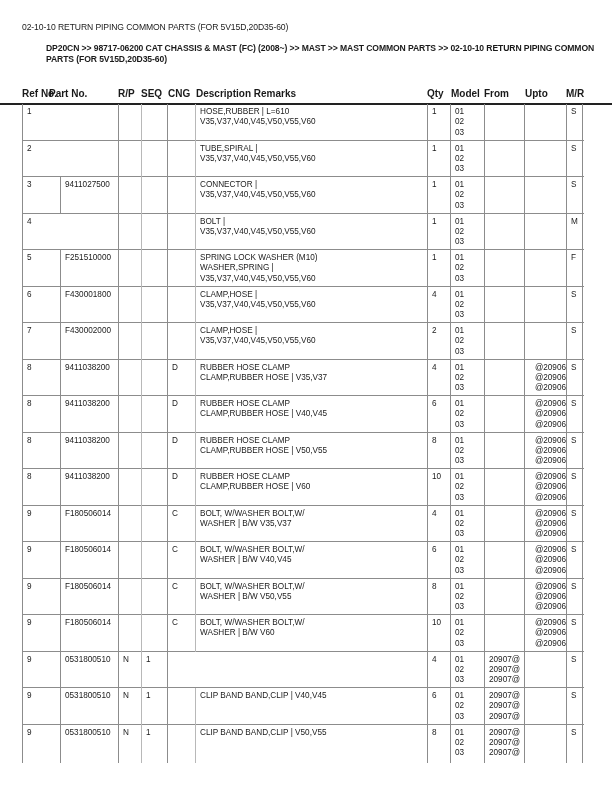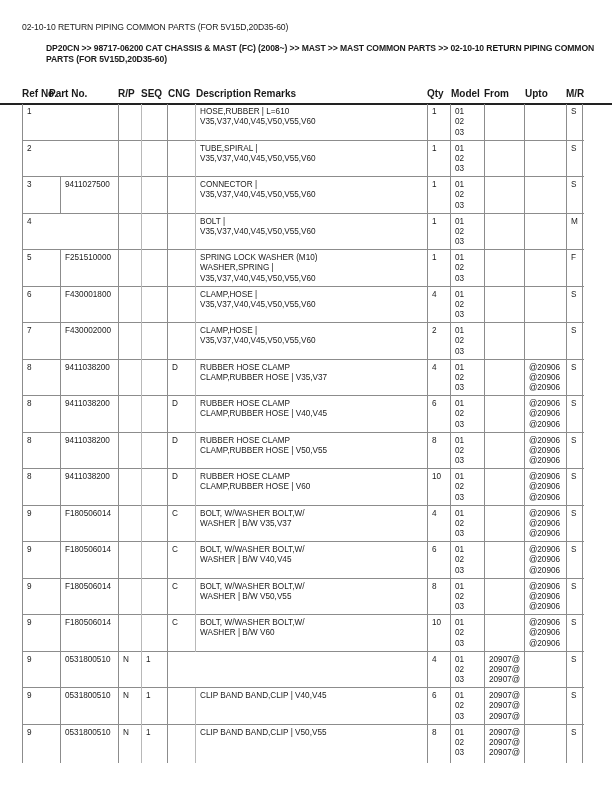--- a/index.html
+++ b/index.html
@@ -87,21 +87,21 @@
     .cell.seq-sep { border-left: 1.5px solid #b8b8b8; }
     .c-ref  { left: 0px;   width: 38px; }
     .c-part { left: 38px;  width: 58px; }
     .c-rp   { left: 96px;  width: 23px; }
     .c-seq  { left: 119px; width: 26px; }
     .c-cng  { left: 145px; width: 28px; }
     .c-desc { left: 173px; width: 232px; }
     .c-qty  { left: 405px; width: 23px; }
     .c-model{ left: 428px; width: 34px; }
     .c-from { left: 462px; width: 40px; }
-    .c-upto { left: 502px; width: 42px; }
+    .c-upto { left: 502px; width: 42px; text-align: right; }
     .c-mr   { left: 544px; width: 17px; border-right: 1px solid #8c8c8c; }
     .multi { white-space: pre-line; }
   </style>
 </head>
 <body>
 
 <div class="title">02-10-10 RETURN PIPING COMMON PARTS (FOR 5V15D,20D35-60)</div>
 <div class="breadcrumb">DP20CN &gt;&gt; 98717-06200 CAT CHASSIS &amp; MAST (FC) (2008~) &gt;&gt; MAST &gt;&gt; MAST COMMON PARTS &gt;&gt; 02-10-10 RETURN PIPING COMMON PARTS (FOR 5V15D,20D35-60)</div>
 
 <div class="header-row">

